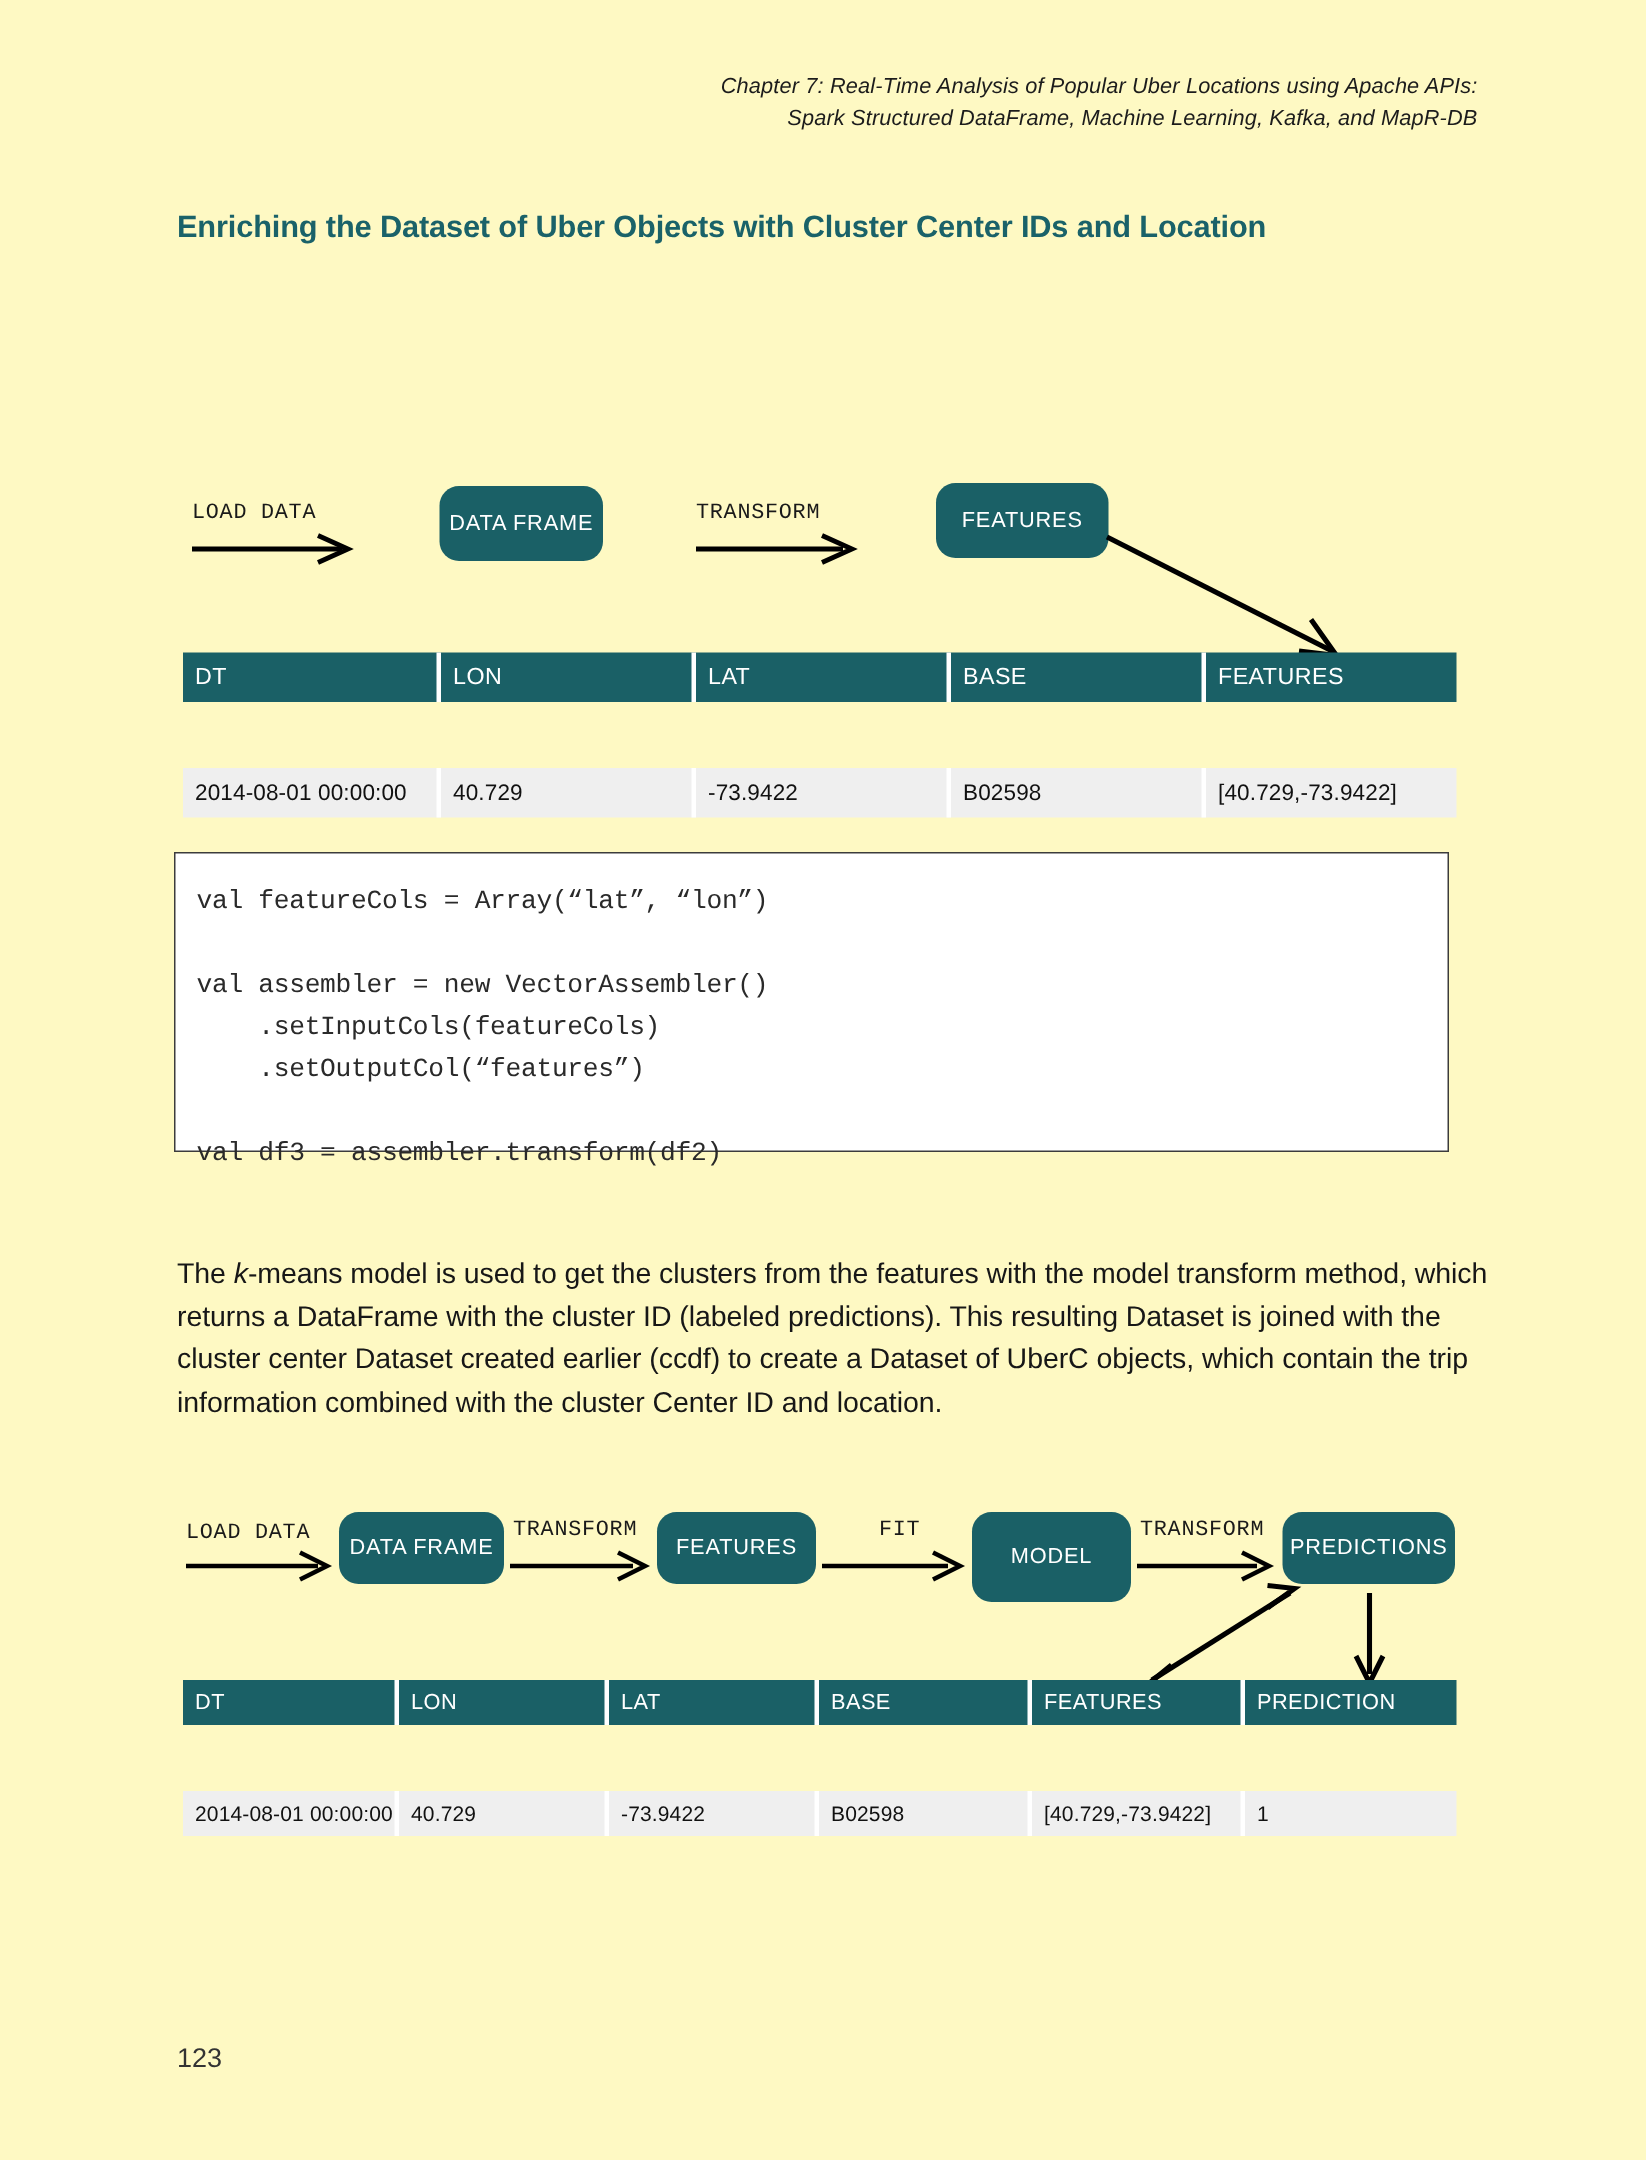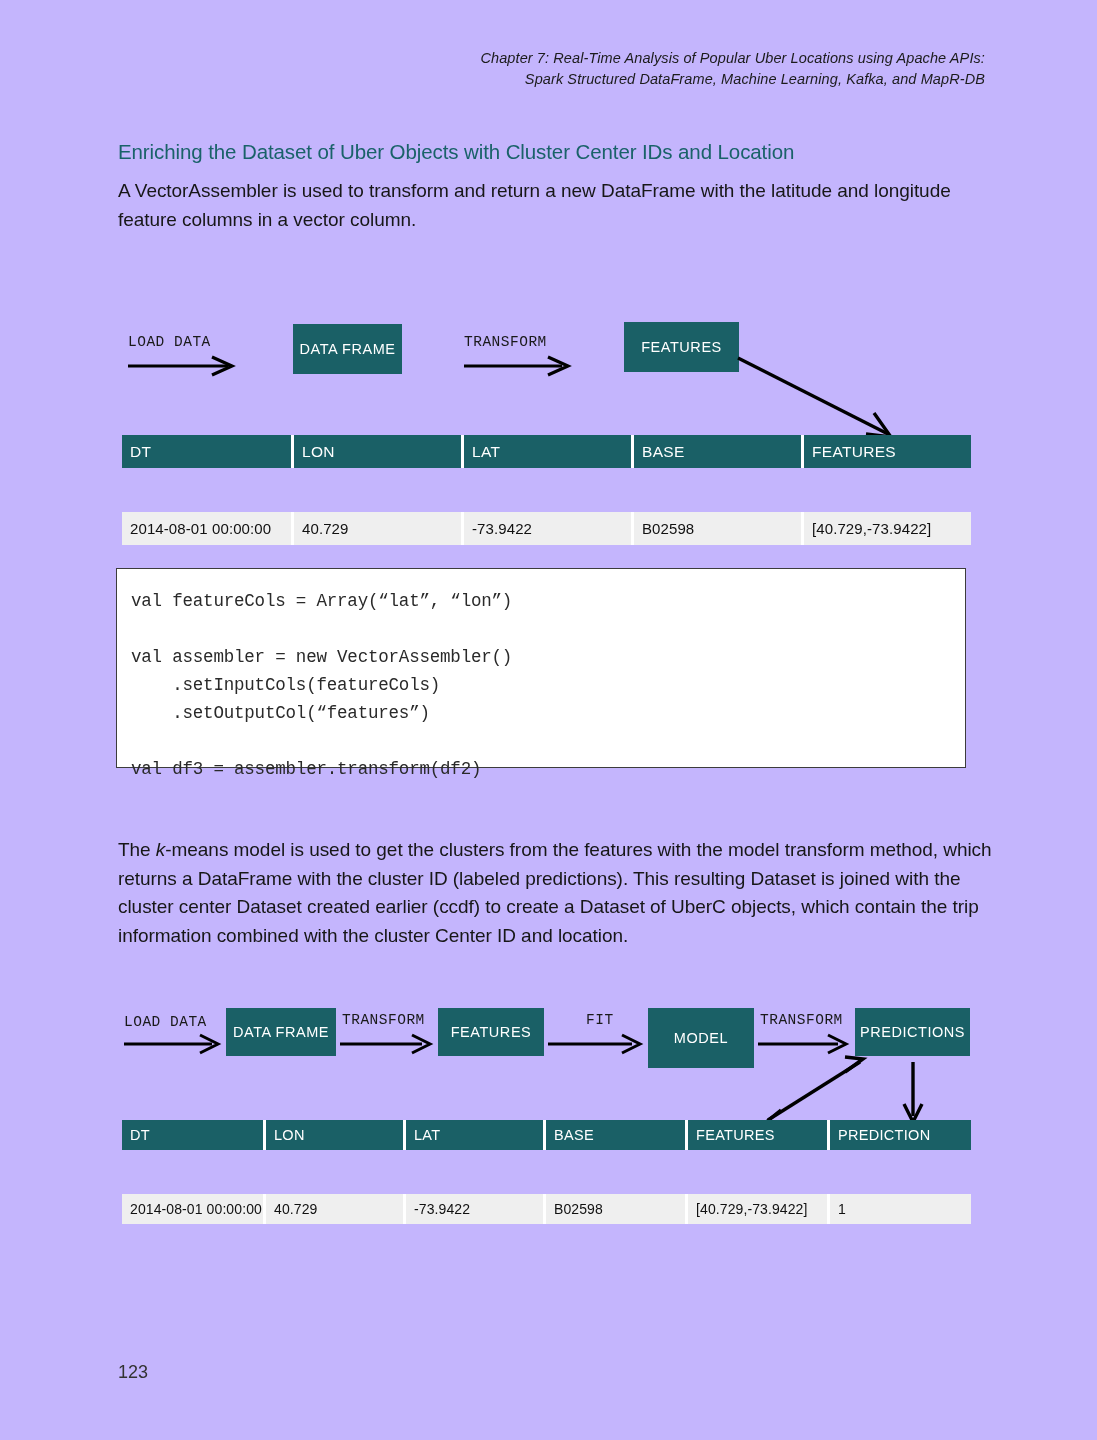--- a/index.html
+++ b/index.html
@@ -8,21 +8,21 @@
     background: #ffffff;
   }
   body {
     font-family: "Liberation Sans", sans-serif;
     color: #1a1a1a;
   }
   .page {
     position: relative;
     width: 1097px;
     height: 1440px;
-    background: #c4b5fd;
+    background: #fef9c3;
     overflow: hidden;
   }
 
   
   .runhead {
     position: absolute;
     top: 48px;
     right: 112px;
     width: 600px;
     text-align: right;
@@ -33,21 +33,21 @@
     letter-spacing: 0.1px;
   }
 
   
   .sec-heading {
     position: absolute;
     top: 140px;
     left: 118px;
     width: 880px;
     font-size: 20.5px;
-    font-weight: normal;
+    font-weight: bold;
     color: #1a6269;
     letter-spacing: -0.1px;
   }
 
   
   .para {
     position: absolute;
     left: 118px;
     font-size: 19px;
     line-height: 28.5px;
@@ -58,21 +58,21 @@
   .para.p2 { top: 800px; width: 880px; margin-top: 36px; }
   .para em { font-style: italic; }
 
   
   .flow {
     position: absolute;
   }
   .flow-box {
     position: absolute;
     background: #1a6066;
-    border-radius: 0;
+    border-radius: 13px;
     color: #ffffff;
     display: flex;
     align-items: center;
     justify-content: center;
     font-size: 14.5px;
     letter-spacing: 0.55px;
     text-align: center;
     box-sizing: border-box;
   }
   .flow-label {
@@ -160,24 +160,20 @@
 
 <div class="page">
 
   <div class="runhead">
     <div>Chapter 7: Real-Time Analysis of Popular Uber Locations using Apache APIs:</div>
     <div>Spark Structured DataFrame, Machine Learning, Kafka, and MapR-DB</div>
   </div>
 
   <div class="sec-heading">Enriching the Dataset of Uber Objects with Cluster Center IDs and Location</div>
 
-  <div class="para p1">
-    <span>A VectorAssembler is used to transform and return a new DataFrame with the latitude</span>
-    <span>and longitude feature columns in a vector column.</span>
-  </div>
 
   <div class="flow" style="left:0px; top:0px; width:1097px; height:1px;">
 
     <div class="flow-label" style="left:128px; top:334px;">LOAD DATA</div>
 
     <div class="flow-label" style="left:464px; top:334px;">TRANSFORM</div>
 
     <div class="flow-box" style="left:293px; top:324px; width:109px; height:50px;">DATA FRAME</div>
 
     <div class="flow-box" style="left:624px; top:322px; width:115px; height:50px;">FEATURES</div>

